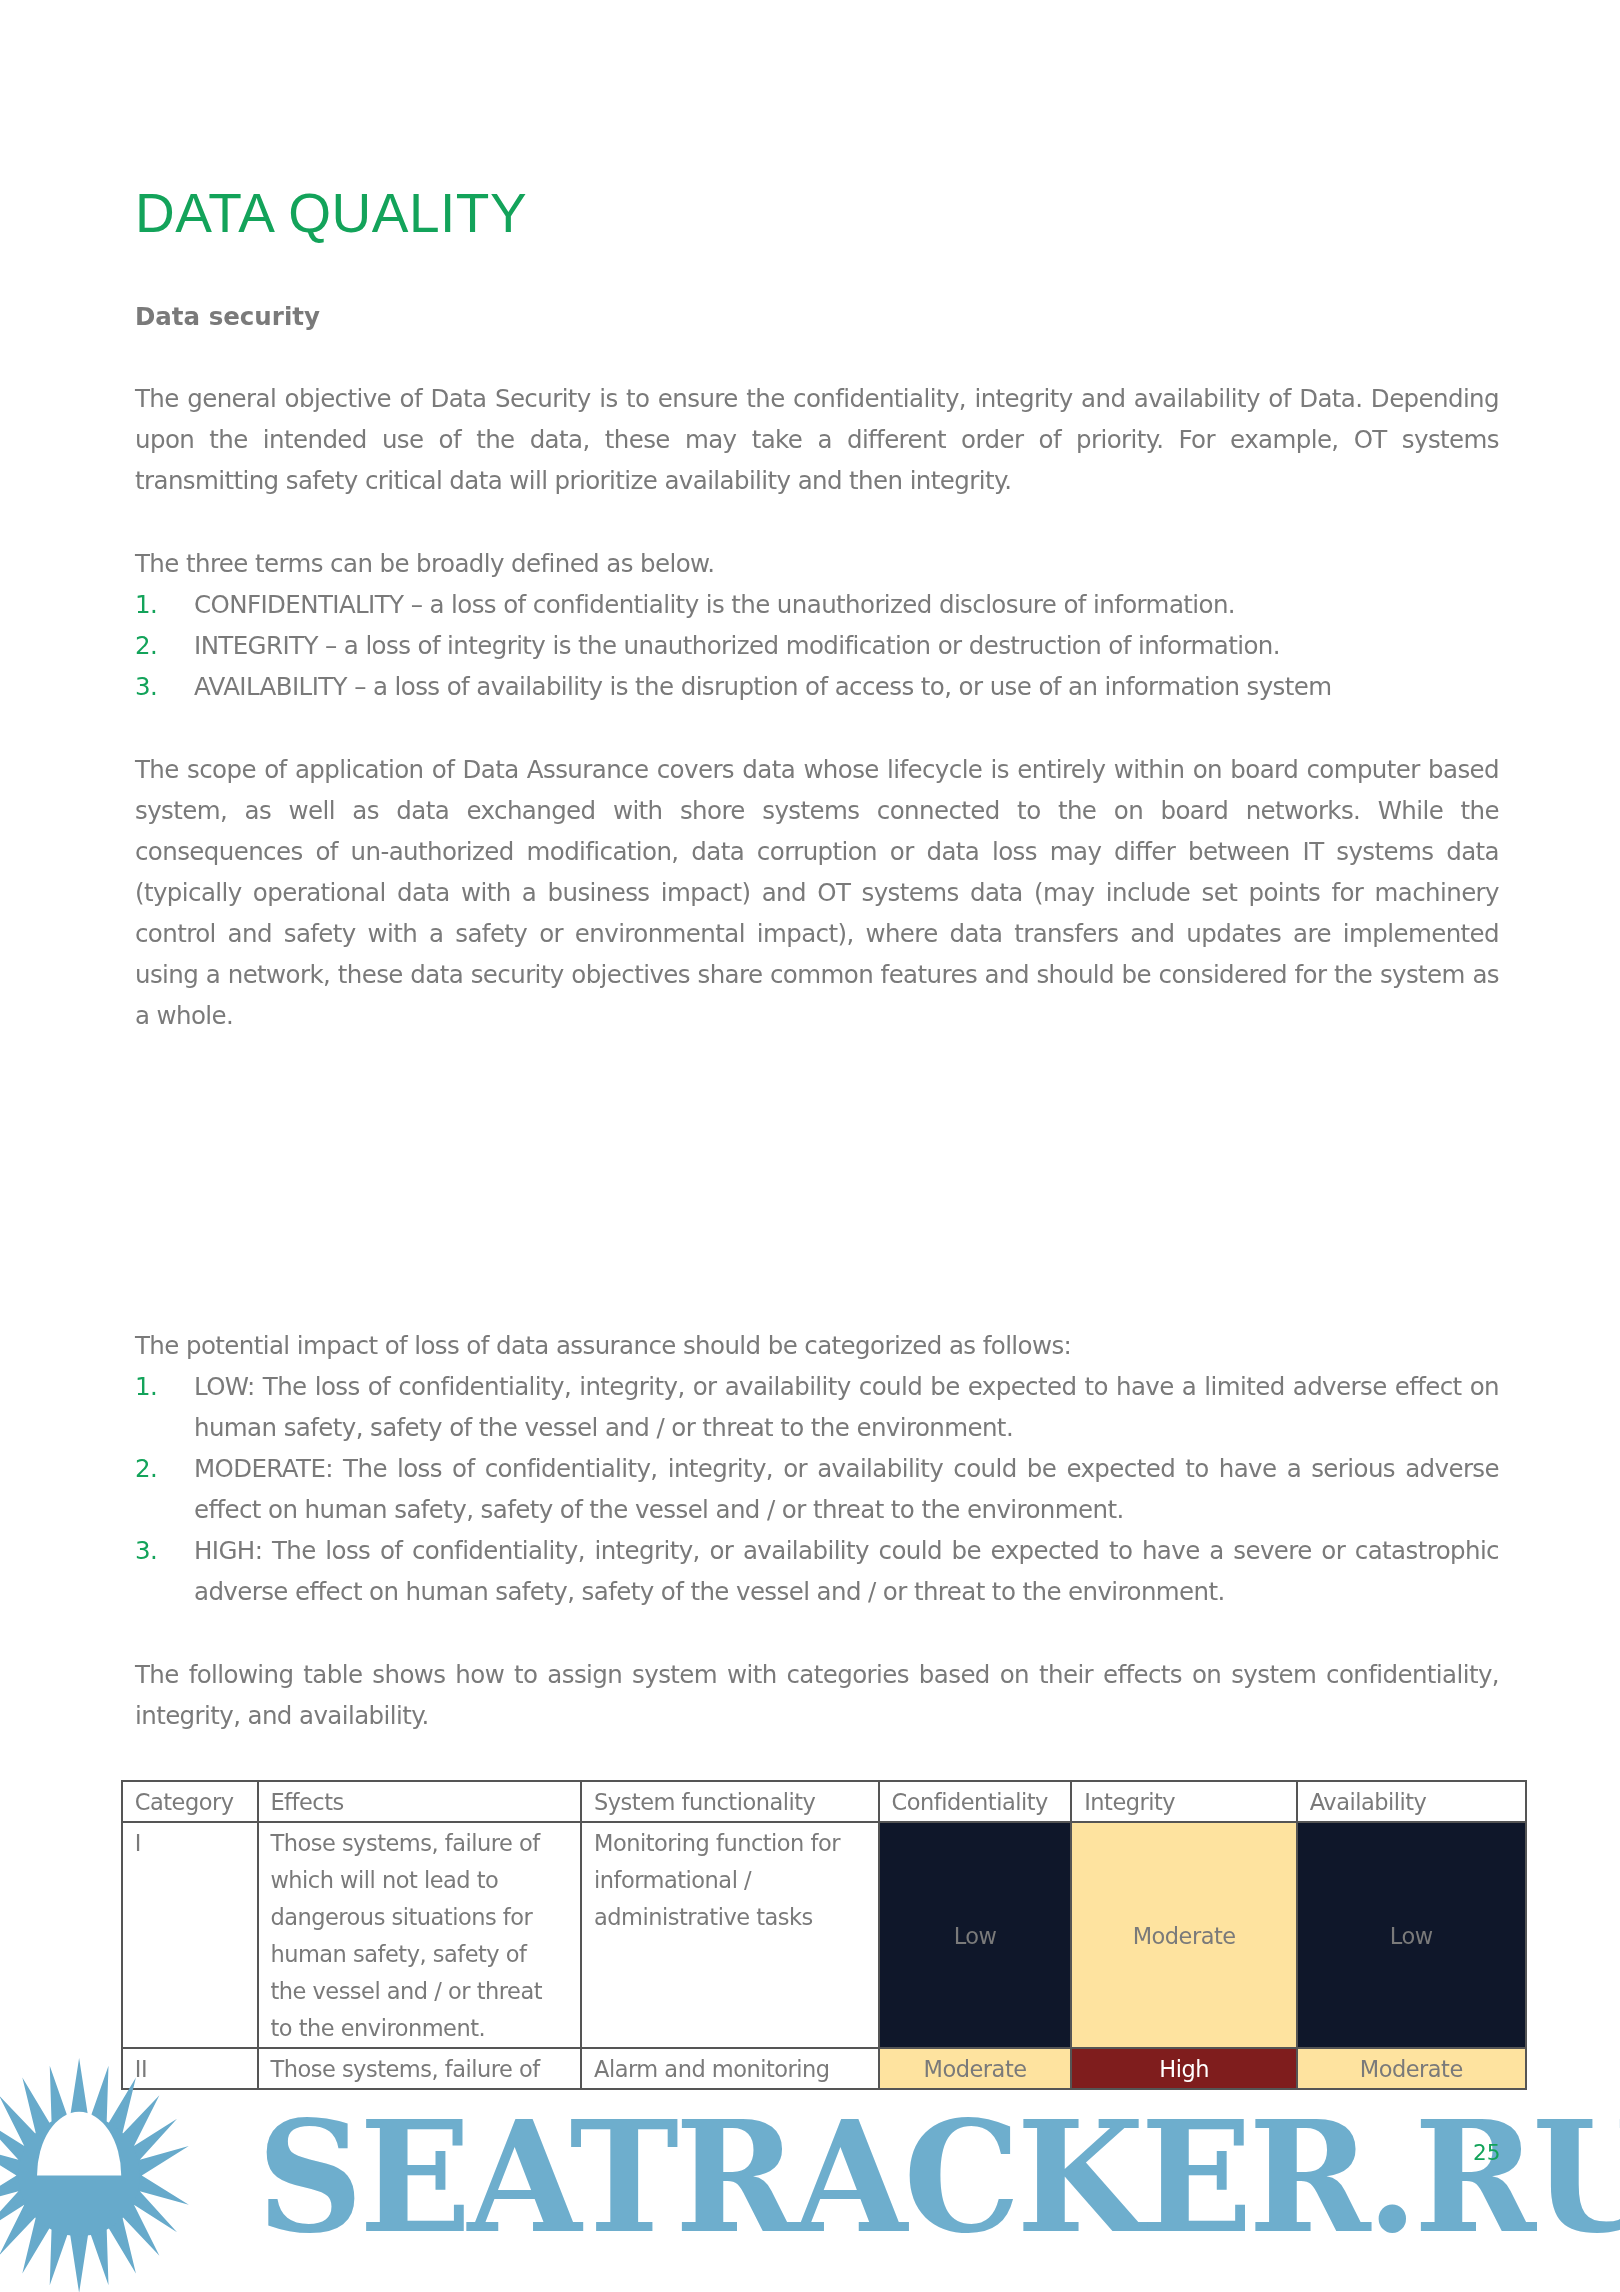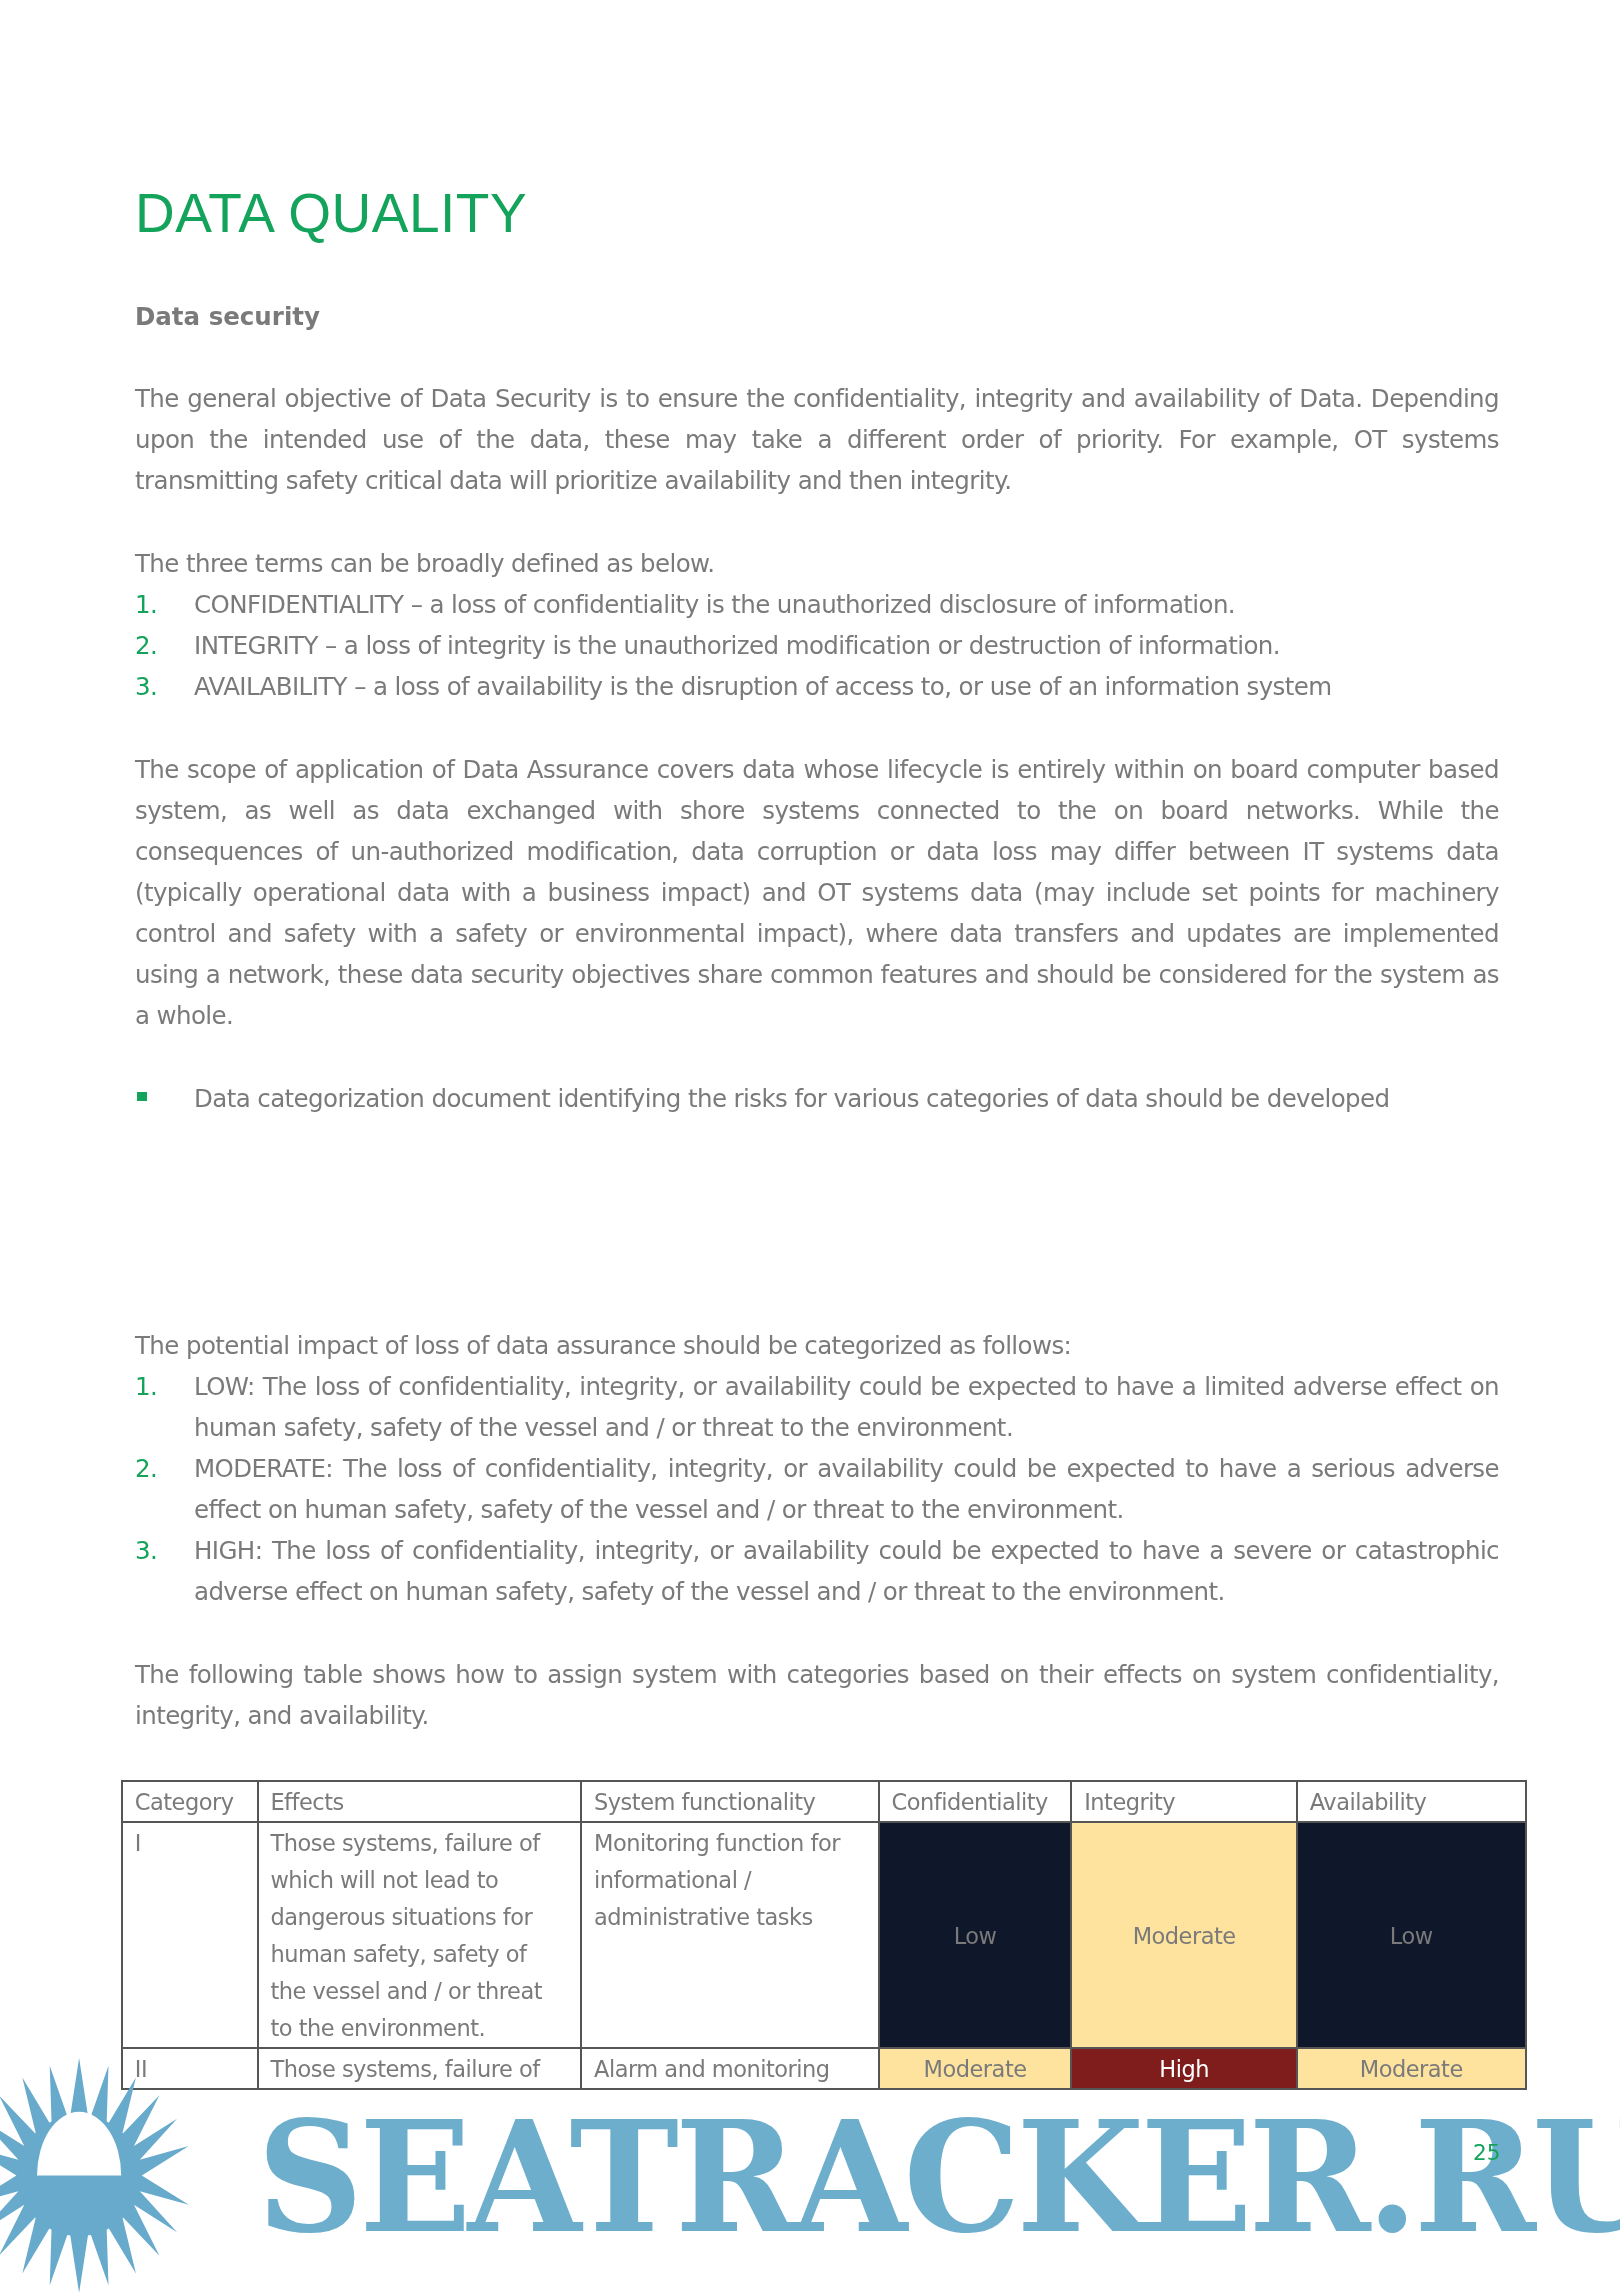--- a/index.html
+++ b/index.html
@@ -67,24 +67,20 @@
       <span class="num">3.</span>
       <span>AVAILABILITY – a loss of availability is the disruption of access to, or use of an information system</span>
     </li>
   </ol>
 </div>
 
 <p class="body p3">The scope of application of Data Assurance covers data whose lifecycle is entirely within on board computer based system, as well as data exchanged with shore systems connected to the on board networks. While the consequences of un-authorized modification, data corruption or data loss may differ between IT systems data (typically operational data with a business impact) and OT systems data (may include set points for machinery control and safety with a safety or environmental impact), where data transfers and updates are implemented using a network, these data security objectives share common features and should be considered for the system as a whole.</p>
 
 <div class="body p4">
   <ul>
-    <li class="li">
-      <span class="sq"></span>
-      <span>Data categorization document identifying the risks for various categories of data should be developed</span>
-    </li>
   </ul>
 </div>
 
 <div class="body p5">
   <div>The potential impact of loss of data assurance should be categorized as follows:</div>
   <ol>
     <li class="li">
       <span class="num">1.</span>
       <span>LOW: The loss of confidentiality, integrity, or availability could be expected to have a limited adverse effect on human safety, safety of the vessel and / or threat to the environment.</span>
     </li>

